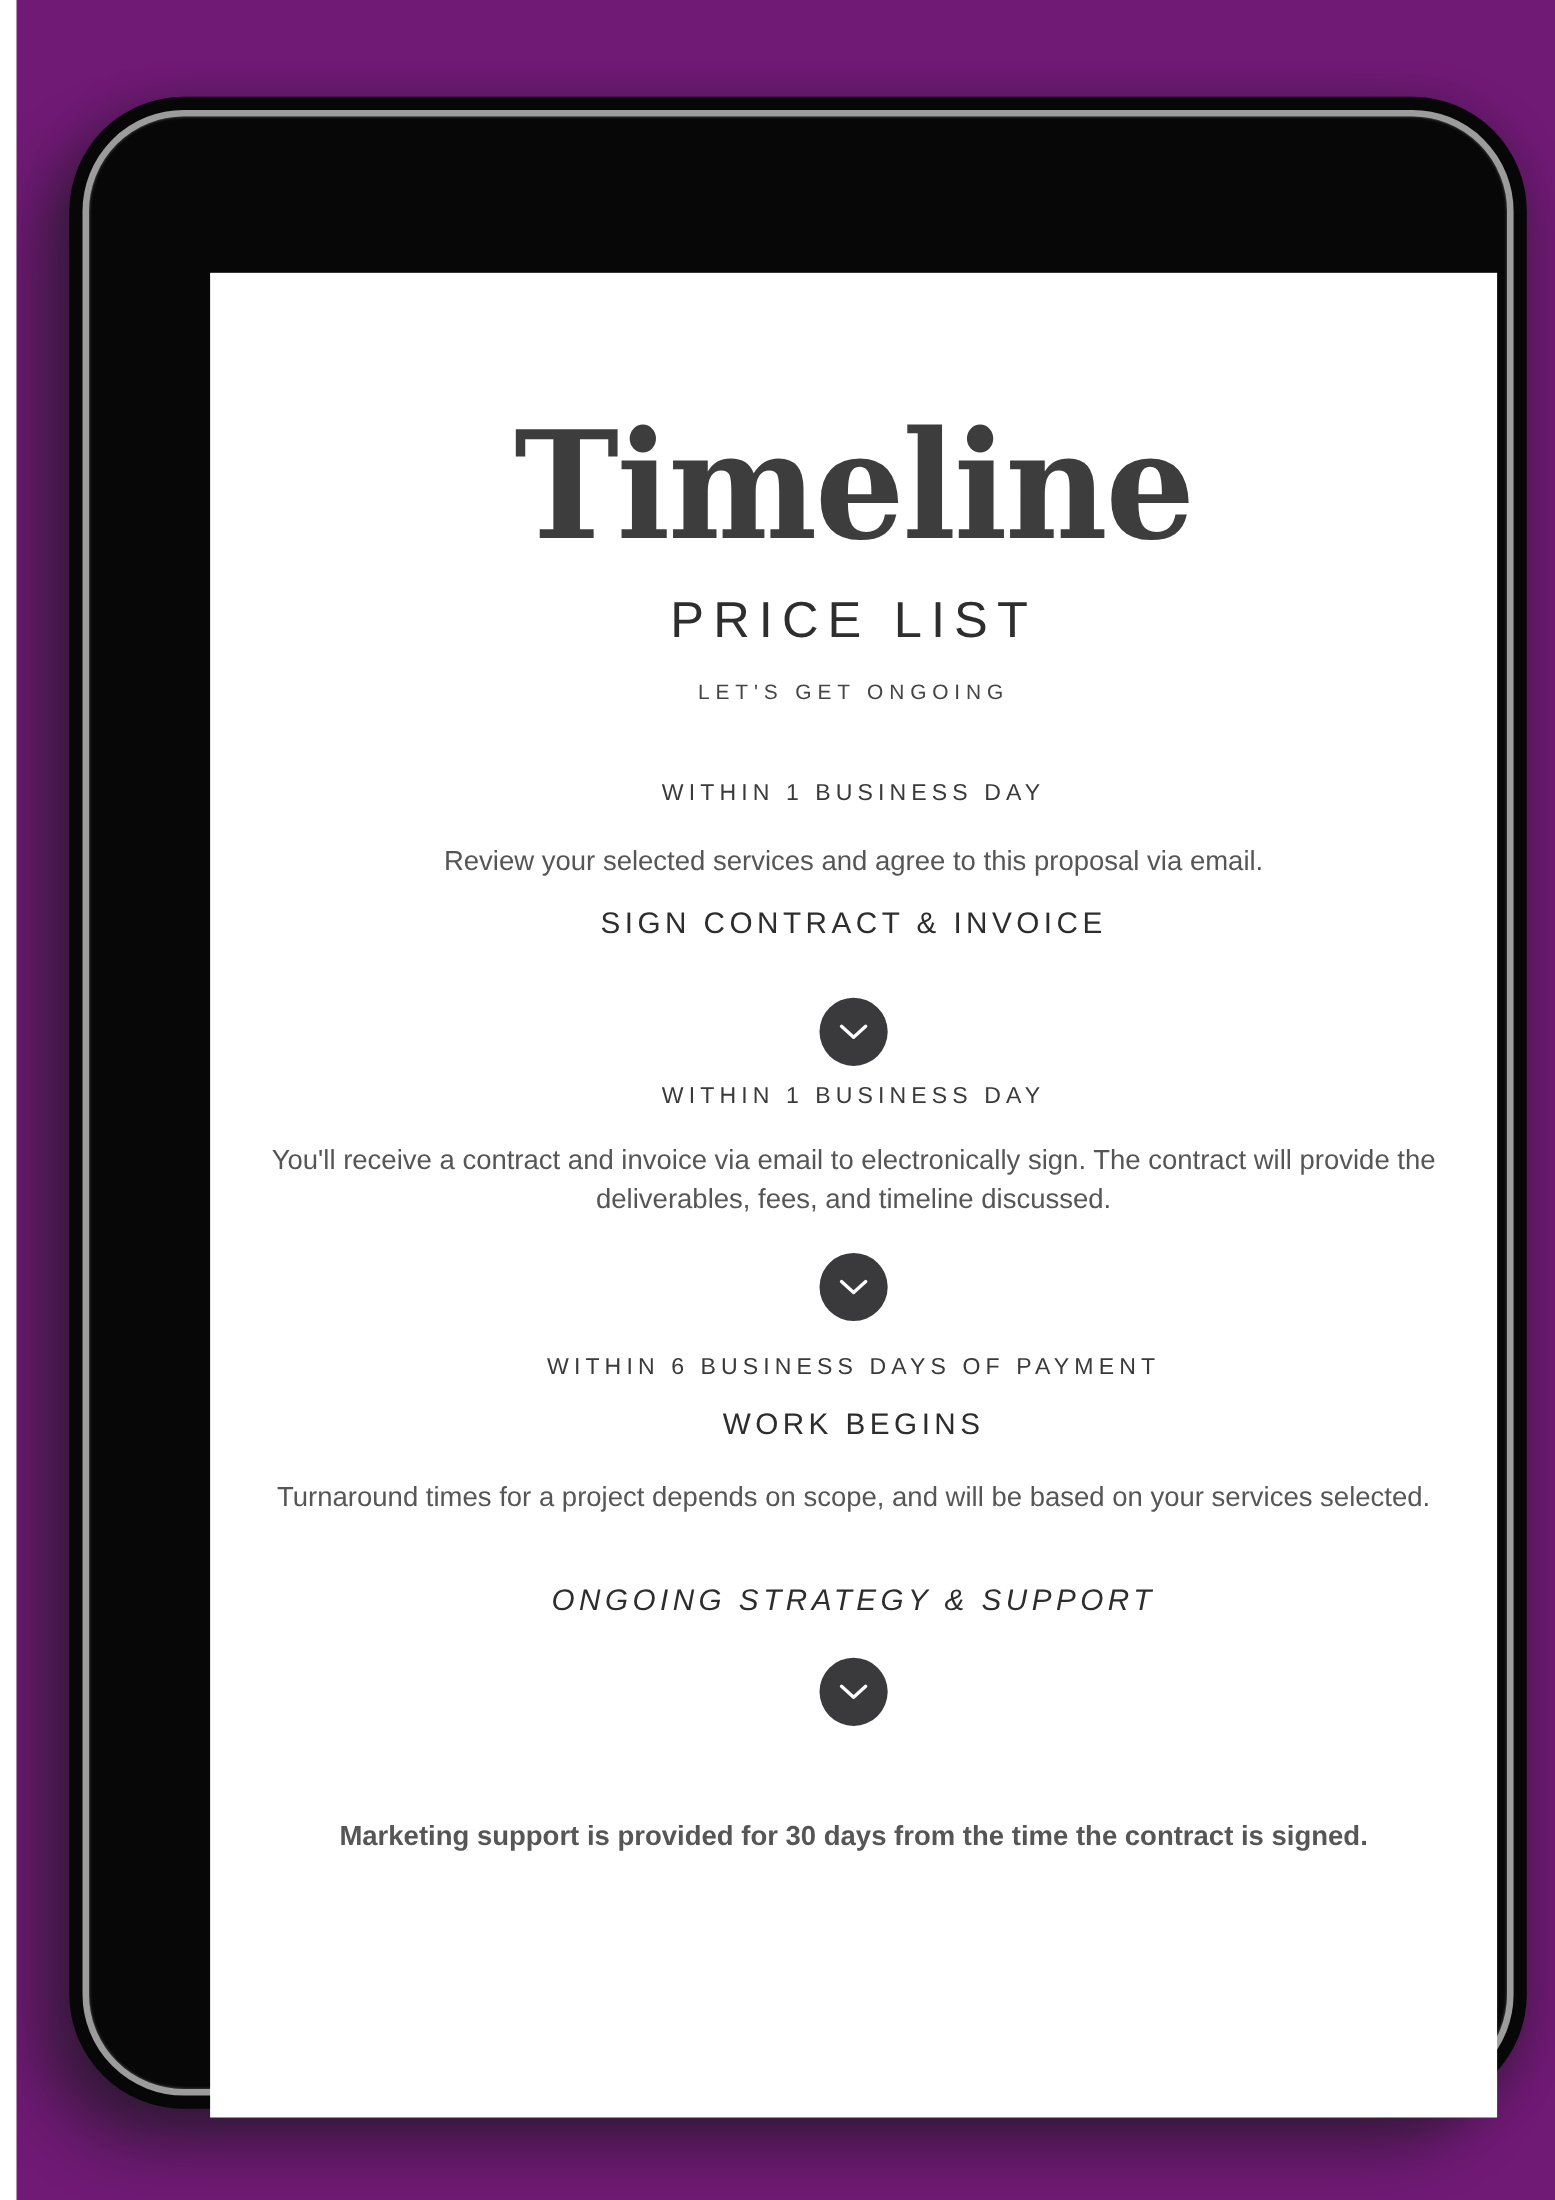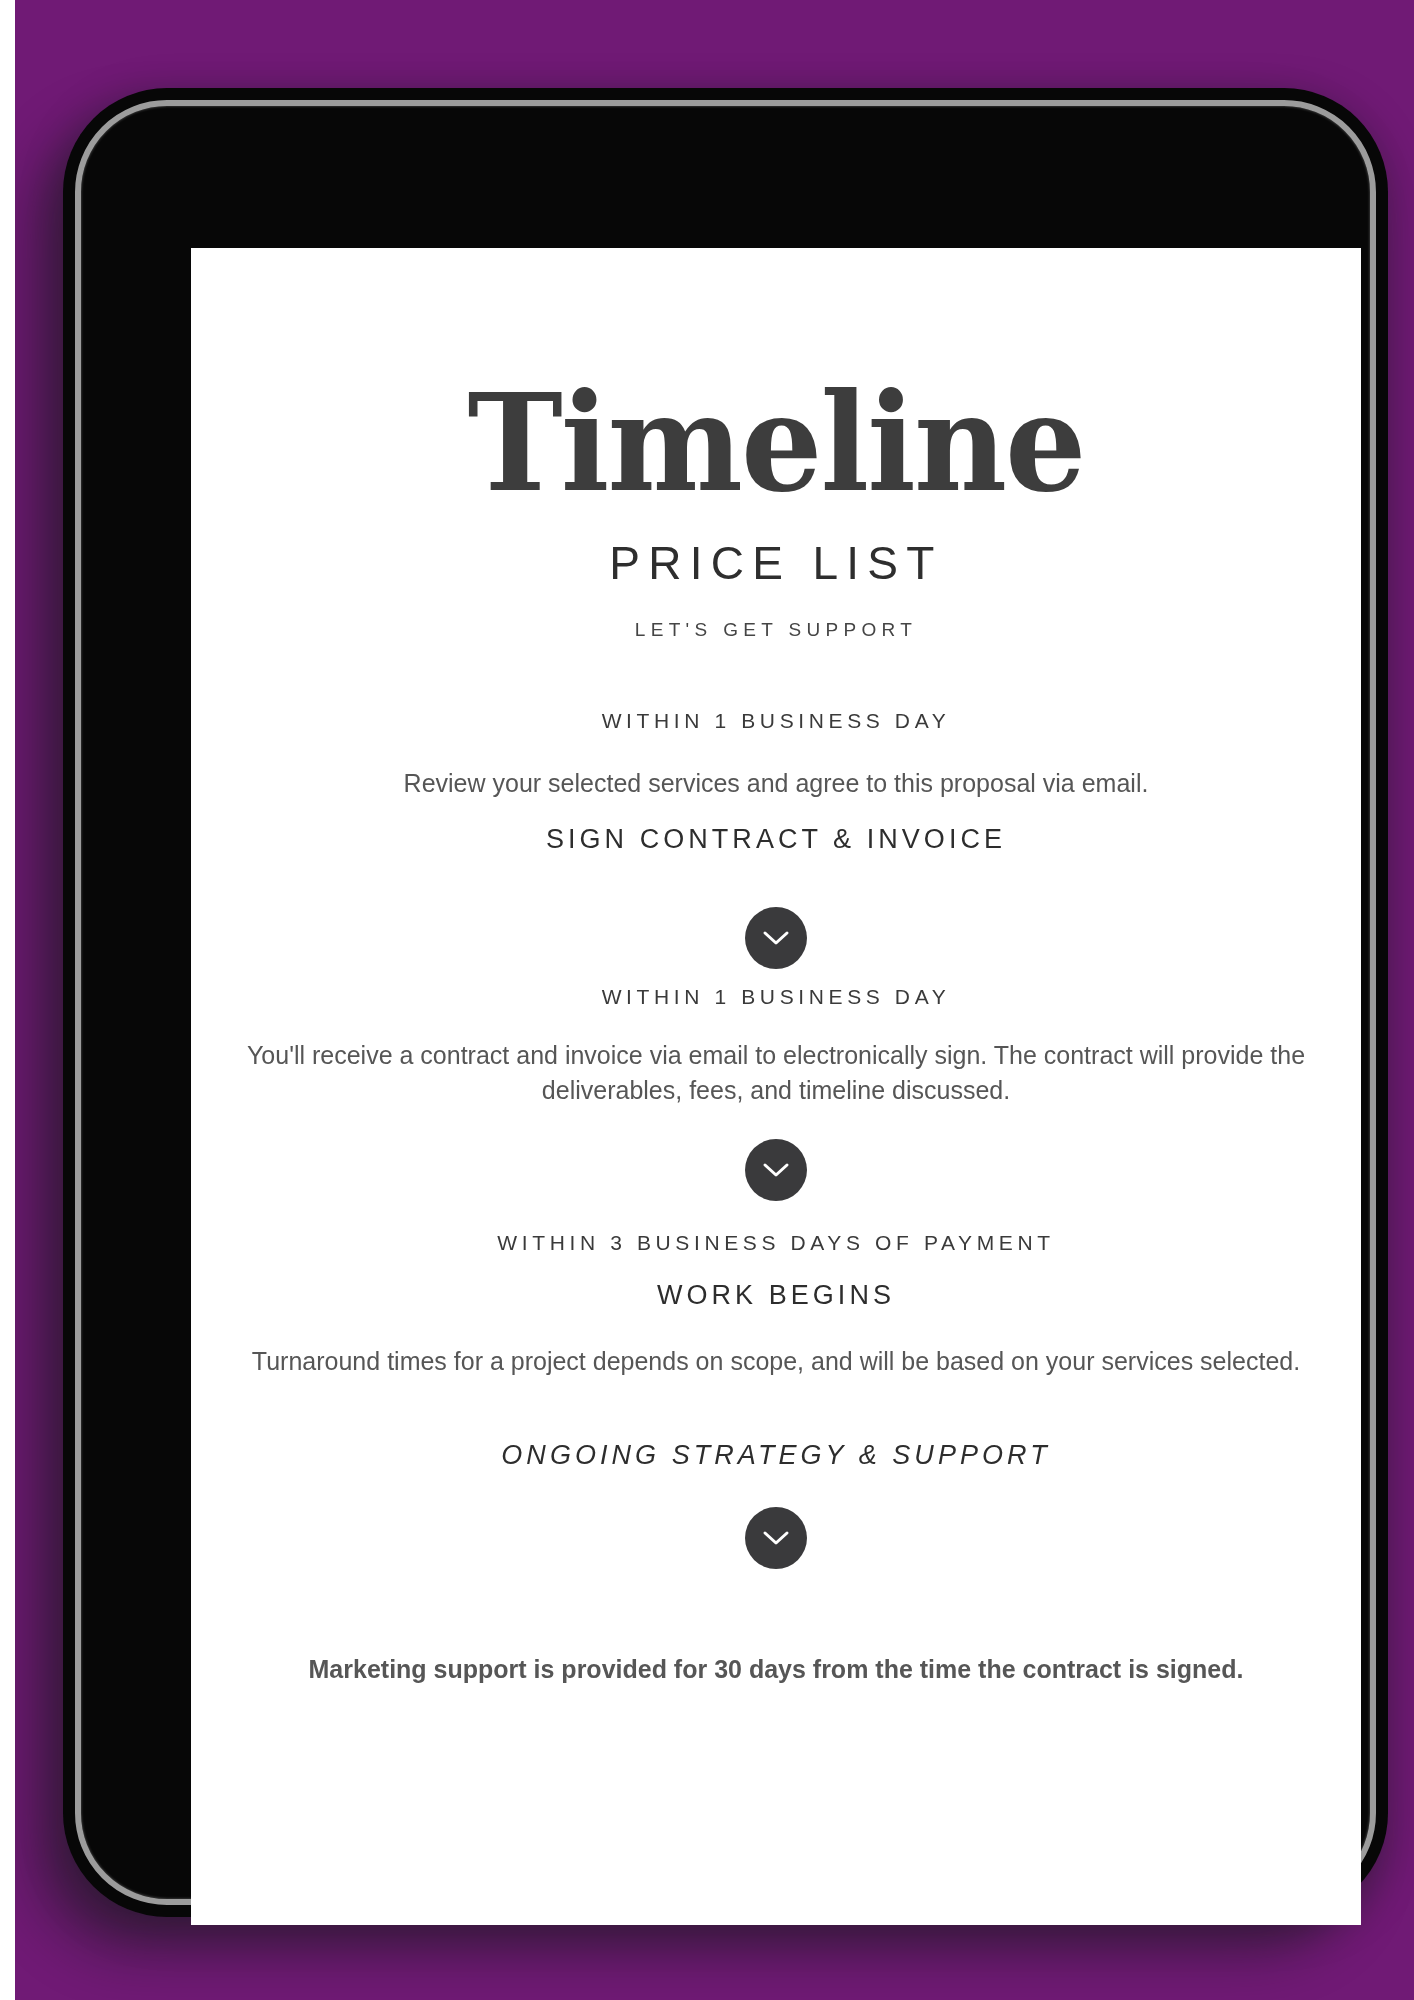--- a/index.html
+++ b/index.html
@@ -78,21 +78,21 @@
     <div class="tablet-rim"></div>
     <div class="speaker-dots">
         <span></span>
         <span></span>
       </div>
 
     <div class="screen">
 
       <div class="abs title">Timeline</div>
       <div class="abs subtitle">PRICE LIST</div>
-      <div class="abs tagline">LET'S GET SUPPORT</div>
+      <div class="abs tagline">LET'S GET ONGOING</div>
 
       <div class="abs timing s1-timing">WITHIN 1 BUSINESS DAY</div>
       <div class="abs s1-body">
           <p class="body-text" style="margin:0 auto;">Review your selected services and agree to this proposal via email.</p>
         </div>
       <div class="abs action s1-action">SIGN CONTRACT &amp; INVOICE</div>
 
       <button class="chev-btn circle-1">
         <span>
           <svg width="28" height="16" viewBox="0 0 28 16">
@@ -107,21 +107,21 @@
         </div>
 
       <button class="chev-btn circle-2">
         <span>
           <svg width="28" height="16" viewBox="0 0 28 16">
               <polyline points="3,3 14,13 25,3" fill="none" stroke="#ffffff" stroke-width="3" stroke-linecap="round" stroke-linejoin="round"></polyline>
             </svg>
         </span>
       </button>
 
-      <div class="abs timing s3-timing">WITHIN 3 BUSINESS DAYS OF PAYMENT</div>
+      <div class="abs timing s3-timing">WITHIN 6 BUSINESS DAYS OF PAYMENT</div>
       <div class="abs s3-body">
           <p class="body-text" style="margin:0 auto;">Turnaround times for a project depends on scope, and will be based on your services selected.</p>
         </div>
       <div class="abs action s3-action">WORK BEGINS</div>
       <div class="abs action s3-action2">ONGOING STRATEGY &amp; SUPPORT</div>
 
       <button class="chev-btn circle-3">
         <span>
           <svg width="28" height="16" viewBox="0 0 28 16">
               <polyline points="3,3 14,13 25,3" fill="none" stroke="#ffffff" stroke-width="3" stroke-linecap="round" stroke-linejoin="round"></polyline>

